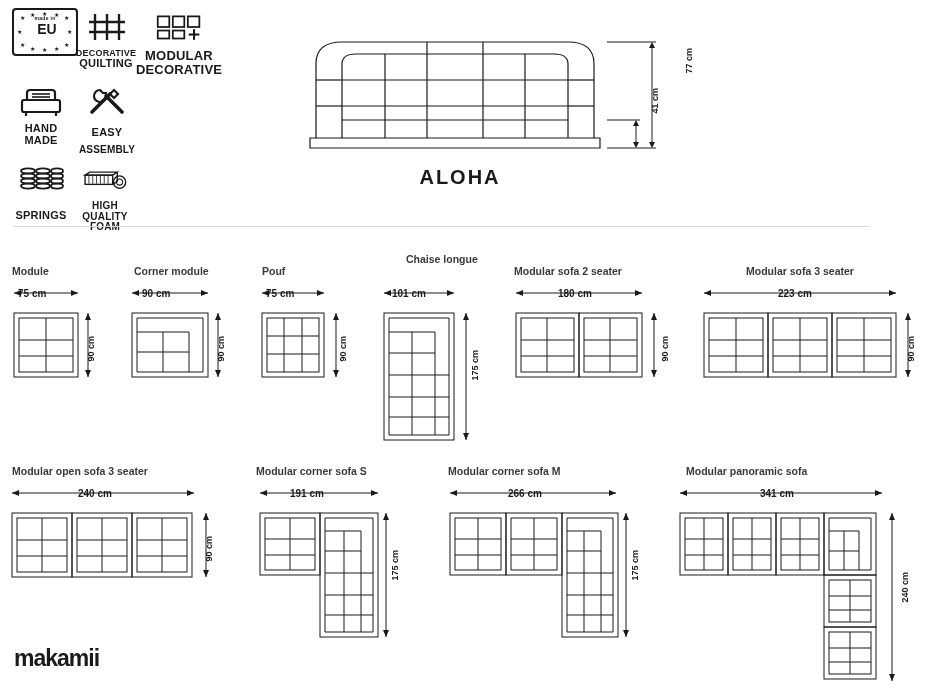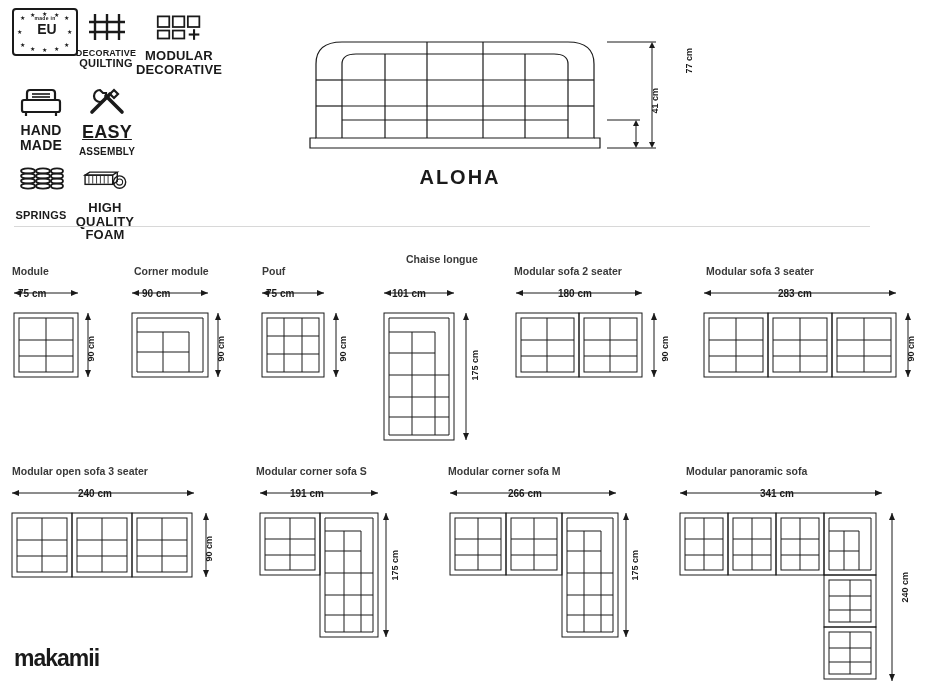--- a/index.html
+++ b/index.html
@@ -99,35 +99,35 @@
 
   <div class="badge" style="left:10px;top:82px;width:62px;">
     <svg class="ico" viewBox="0 0 46 34">
       <rect x="4" y="16" width="38" height="12" rx="2" fill="none" stroke="#1a1a1a" stroke-width="2.2"></rect>
       <path d="M9 16 L9 9 Q9 6 12 6 L34 6 Q37 6 37 9 L37 16" fill="none" stroke="#1a1a1a" stroke-width="2.2"></path>
       <line x1="14" y1="10" x2="32" y2="10" stroke="#1a1a1a" stroke-width="1.6"></line>
       <line x1="14" y1="13" x2="32" y2="13" stroke="#1a1a1a" stroke-width="1.6"></line>
       <line x1="8" y1="28" x2="8" y2="32" stroke="#1a1a1a" stroke-width="2.2"></line>
       <line x1="38" y1="28" x2="38" y2="32" stroke="#1a1a1a" stroke-width="2.2"></line>
     </svg>
-    <div class="lbl" style="font-size:14px;">
+    <div class="lbl" style="font-size:11px;">
       <span>HAND</span><br>
       <span>MADE</span>
     </div>
   </div>
 
   <div class="badge" style="left:76px;top:82px;width:62px;">
     <svg class="ico" viewBox="0 0 46 34">
       <path d="M8 28 L26 10" stroke="#1a1a1a" stroke-width="3.6" stroke-linecap="round"></path>
       <path d="M26 10 l4 -4 l4 4 l-4 4 z" fill="none" stroke="#1a1a1a" stroke-width="2.2"></path>
       <path d="M38 28 L22 12" stroke="#1a1a1a" stroke-width="3.6" stroke-linecap="round"></path>
       <path d="M22 12 a6 6 0 1 1 -6 -6 l3 3 l3 0 l0 3 z" fill="none" stroke="#1a1a1a" stroke-width="2.2"></path>
     </svg>
     <div class="lbl">
-      <span style="font-size:18px;text-decoration:underline;">EASY</span><br>
+      <span style="font-size:11px;">EASY</span><br>
       <span style="font-size:10px;">ASSEMBLY</span>
     </div>
   </div>
 
   <div class="badge" style="left:10px;top:160px;width:62px;gap:9px;">
     <svg class="ico" viewBox="0 0 46 30">
       <g fill="none" stroke="#1a1a1a" stroke-width="1.8">
         <ellipse cx="10" cy="7" rx="7" ry="2.6"></ellipse>
           <ellipse cx="10" cy="12" rx="7" ry="2.6"></ellipse>
         <ellipse cx="10" cy="17" rx="7" ry="2.6"></ellipse>
@@ -156,21 +156,21 @@
         <line x1="9" y1="11" x2="9" y2="21"></line>
           <line x1="14" y1="11" x2="14" y2="21"></line>
         <line x1="19" y1="11" x2="19" y2="21"></line>
           <line x1="24" y1="11" x2="24" y2="21"></line>
         <line x1="29" y1="11" x2="29" y2="21"></line>
           <line x1="34" y1="11" x2="34" y2="21"></line>
       </g>
       <circle cx="49" cy="19" r="8" fill="none" stroke="#1a1a1a" stroke-width="1.8"></circle>
       <circle cx="49" cy="19" r="4" fill="none" stroke="#1a1a1a" stroke-width="1.4"></circle>
     </svg>
-    <div class="lbl" style="font-size:13px;">
+    <div class="lbl" style="font-size:10px;">
       <span>HIGH QUALITY</span><br>
       <span>FOAM</span>
     </div>
   </div>
 </div>
 
 <svg style="position:absolute;left:300px;top:20px;" width="380" height="145">
   <g fill="none" stroke="#1a1a1a" stroke-width="1.2">
     <path d="M16 118 L16 44 Q16 22 42 22 L268 22 Q294 22 294 44 L294 118 Z"></path>
     <path d="M16 118 L10 118 L10 128 L300 128 L300 118 L294 118"></path>
@@ -314,21 +314,21 @@
     <rect x="67" y="28" width="63" height="64"></rect>
     <rect x="72" y="33" width="53" height="54"></rect>
     <line x1="98" y1="33" x2="98" y2="87"></line>
     <line x1="72" y1="55" x2="125" y2="55"></line>
     <line x1="72" y1="71" x2="125" y2="71"></line>
   </g>
 </svg>
 <div class="dim-label" style="position:absolute;left:558px;top:288px;">180 cm</div>
 <div class="vtext" style="position:absolute;left:660px;top:336px;">90 cm</div>
 
-<div class="item-title" style="position:absolute;left:706px;top:265px;">Modular sofa 3 seater</div>
+<div class="item-title" style="position:absolute;left:746px;top:265px;">Modular sofa 3 seater</div>
 <svg style="position:absolute;left:700px;top:285px;" width="226" height="110">
   <g stroke="#1a1a1a" stroke-width="1">
     <line x1="4" y1="8" x2="196" y2="8"></line>
     <path d="M4 8 l7 -3 l0 6 z" fill="#1a1a1a" stroke="none"></path>
     <path d="M196 8 l-7 -3 l0 6 z" fill="#1a1a1a" stroke="none"></path>
     <line x1="208" y1="28" x2="208" y2="92"></line>
     <path d="M208 28 l-3 7 l6 0 z" fill="#1a1a1a" stroke="none"></path>
     <path d="M208 92 l-3 -7 l6 0 z" fill="#1a1a1a" stroke="none"></path>
   </g>
   <g fill="none" stroke="#1a1a1a" stroke-width="1">
@@ -342,21 +342,21 @@
     <line x1="100" y1="33" x2="100" y2="87"></line>
     <line x1="73" y1="55" x2="127" y2="55"></line>
     <line x1="73" y1="71" x2="127" y2="71"></line>
     <rect x="132" y="28" width="64" height="64"></rect>
     <rect x="137" y="33" width="54" height="54"></rect>
     <line x1="164" y1="33" x2="164" y2="87"></line>
     <line x1="137" y1="55" x2="191" y2="55"></line>
     <line x1="137" y1="71" x2="191" y2="71"></line>
   </g>
 </svg>
-<div class="dim-label" style="position:absolute;left:778px;top:288px;">283 cm</div>
+<div class="dim-label" style="position:absolute;left:778px;top:288px;">223 cm</div>
 <div class="vtext" style="position:absolute;left:906px;top:336px;">90 cm</div>
 
 <div class="item-title" style="position:absolute;left:12px;top:465px;">Modular open sofa 3 seater</div>
 <svg style="position:absolute;left:8px;top:485px;" width="220" height="110">
   <g stroke="#1a1a1a" stroke-width="1">
     <line x1="4" y1="8" x2="186" y2="8"></line>
     <path d="M4 8 l7 -3 l0 6 z" fill="#1a1a1a" stroke="none"></path>
     <path d="M186 8 l-7 -3 l0 6 z" fill="#1a1a1a" stroke="none"></path>
     <line x1="198" y1="28" x2="198" y2="92"></line>
     <path d="M198 28 l-3 7 l6 0 z" fill="#1a1a1a" stroke="none"></path>

